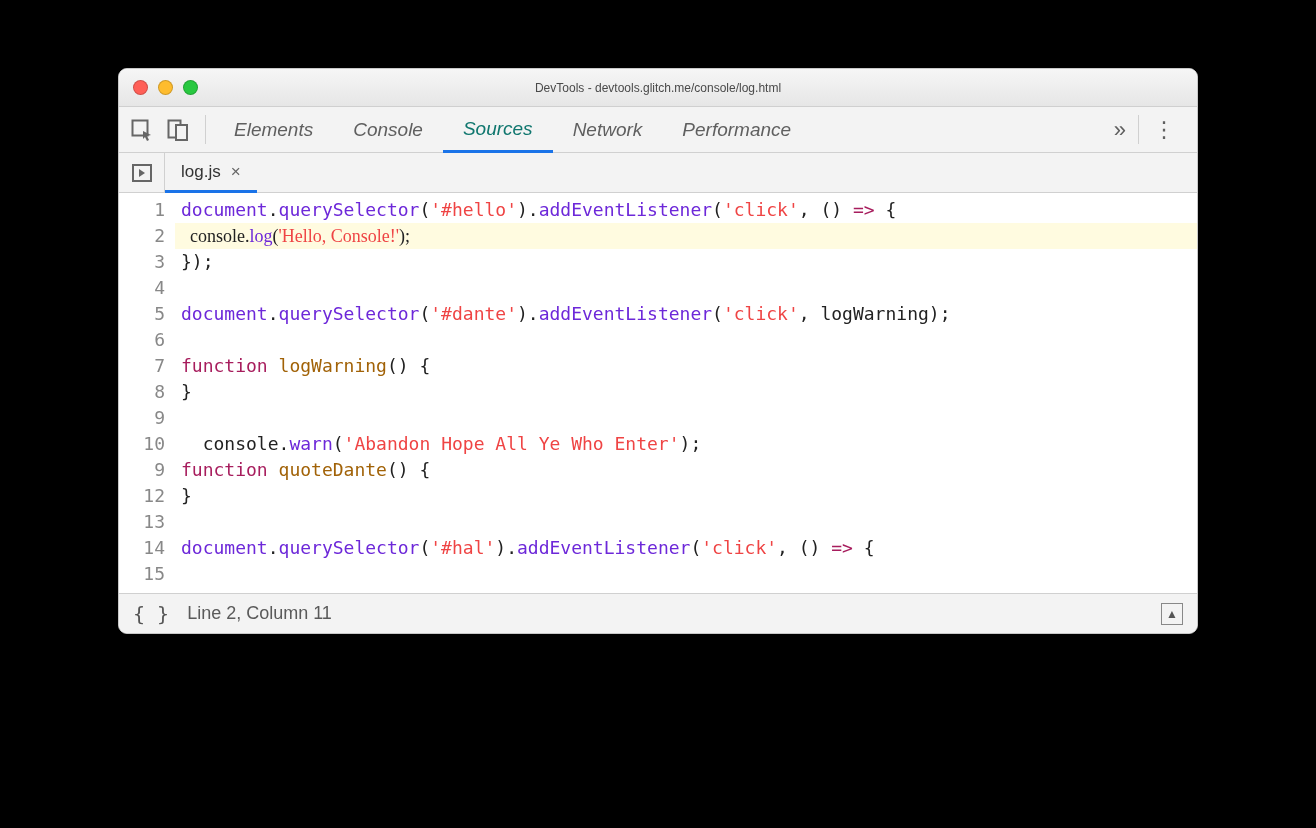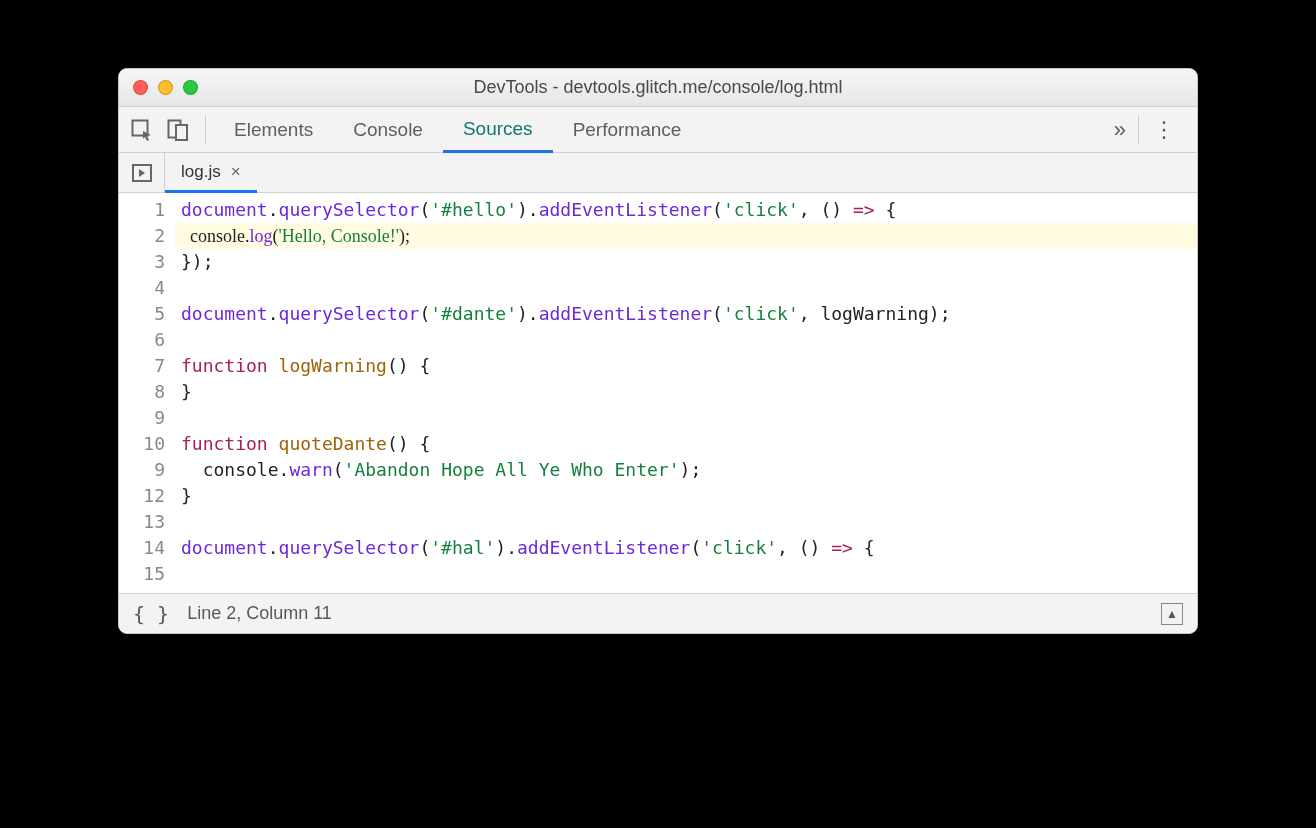--- a/index.html
+++ b/index.html
@@ -32,35 +32,35 @@
   }
   .traffic { display: flex; gap: 10px; }
   .light { width: 15px; height: 15px; border-radius: 50%; border: 0.5px solid rgba(0,0,0,0.18); }
   .red { background: #ff5f57; }
   .yellow { background: #febc2e; }
   .green { background: #28c840; }
   .title {
     position: absolute;
     left: 0; right: 0;
     text-align: center;
-    font-size: 18px;
+    font-size: 12px;
     color: #4a4a4a;
     pointer-events: none;
   }
   .toolbar {
     height: 46px;
     background: #f3f3f3;
     border-bottom: 1px solid #d0d0d0;
     display: flex;
     align-items: stretch;
     padding: 0 8px 0 12px;
   }
   .tb-icons { display: flex; align-items: center; gap: 14px; padding-right: 16px; }
   .tb-sep { width: 1px; background: #d0d0d0; margin: 8px 0; }
-  .tabs { display: flex; align-items: stretch; flex: 1; padding-left: 8px; }
+  .tabs { display: flex; align-items: stretch; flex: 1; padding-left: 8px; font-style: italic; }
   .tab {
     padding: 0 20px;
     display: flex;
     align-items: center;
     font-size: 19px;
     color: #5f5f5f;
     cursor: pointer;
   }
   .tab.active { color: #0f766e; border-bottom: 3px solid #1a73e8; margin-bottom: -1px; }
   .expand { display:flex; align-items:center; padding:0 12px; color:#5f5f5f; }
@@ -106,21 +106,21 @@
     user-select: none;
     background:#fff;
   }
   .gutter div { height: 26px; line-height: 26px; }
   .codecol { flex:1; padding: 4px 0; position:relative; }
   .codeline { height: 26px; line-height:26px; white-space: pre; padding-left: 6px; }
   .hl { background: #fffbe0; font-family: Liberation Serif, serif; }
   .k { color: #a71d5d; } 
   .d { color: #6d28d9; }    
   .fn { color: #a16207; } 
-  .s { color: #15803d; }  
+  .s { color: #ef4444; }  
   .op { color: #222; }
   .statusbar {
     height: 40px;
     background: #f3f3f3;
     border-top: 1px solid #d0d0d0;
     display: flex;
     align-items: center;
     padding: 0 14px;
     gap: 18px;
     color: #5a5a5a;
@@ -167,20 +167,23 @@
     <div class="tb-sep"></div>
     <div class="tabs" id="main-tabs">
         <div class="tab">
           <span>Elements</span>
         </div>
         <div class="tab">
           <span>Console</span>
         </div>
         <div class="tab active">
           <span>Sources</span>
+        </div>
+        <div class="tab">
+          <span>Network</span>
         </div>
         <div class="tab">
           <span>Performance</span>
         </div>
       </div>
     <div class="expand">
       <span style="font-size:22px;">»</span>
     </div>
     <div class="tb-sep"></div>
     <div class="more">
@@ -224,22 +227,22 @@
     <div class="codecol" id="codecol">
         <div class="codeline"><span class="d">document</span><span class="op">.</span><span class="d">querySelector</span><span class="op">(</span><span class="s">'#hello'</span><span class="op">).</span><span class="d">addEventListener</span><span class="op">(</span><span class="s">'click'</span><span class="op">, () </span><span class="k">=&gt;</span><span class="op"> {</span></div>
         <div class="codeline hl"><span class="op">  console</span><span class="op">.</span><span class="d">log</span><span class="op">(</span><span class="s">'Hello, Console!'</span><span class="op">);</span></div>
         <div class="codeline"><span class="op">});</span></div>
         <div class="codeline"></div>
         <div class="codeline"><span class="d">document</span><span class="op">.</span><span class="d">querySelector</span><span class="op">(</span><span class="s">'#dante'</span><span class="op">).</span><span class="d">addEventListener</span><span class="op">(</span><span class="s">'click'</span><span class="op">, logWarning);</span></div>
         <div class="codeline"></div>
         <div class="codeline"><span class="k">function </span><span class="fn">logWarning</span><span class="op">() {</span></div>
         <div class="codeline"><span class="op">}</span></div>
         <div class="codeline"></div>
+        <div class="codeline"><span class="op">  console</span><span class="op">.</span><span class="d">warn</span><span class="op">(</span><span class="s">'Abandon Hope All Ye Who Enter'</span><span class="op">);</span></div>
         <div class="codeline"><span class="k">function </span><span class="fn">quoteDante</span><span class="op">() {</span></div>
-        <div class="codeline"><span class="op">  console</span><span class="op">.</span><span class="d">warn</span><span class="op">(</span><span class="s">'Abandon Hope All Ye Who Enter'</span><span class="op">);</span></div>
         <div class="codeline"><span class="op">}</span></div>
         <div class="codeline"></div>
         <div class="codeline"><span class="d">document</span><span class="op">.</span><span class="d">querySelector</span><span class="op">(</span><span class="s">'#hal'</span><span class="op">).</span><span class="d">addEventListener</span><span class="op">(</span><span class="s">'click'</span><span class="op">, () </span><span class="k">=&gt;</span><span class="op"> {</span></div>
       </div>
   </div>
 
   <div class="statusbar">
     <span style="font-family:Menlo,monospace;font-size:20px;color:#555;cursor:pointer;">{ }</span>
     <span>Line 2, Column 11</span>
     <span class="spacer"></span>

